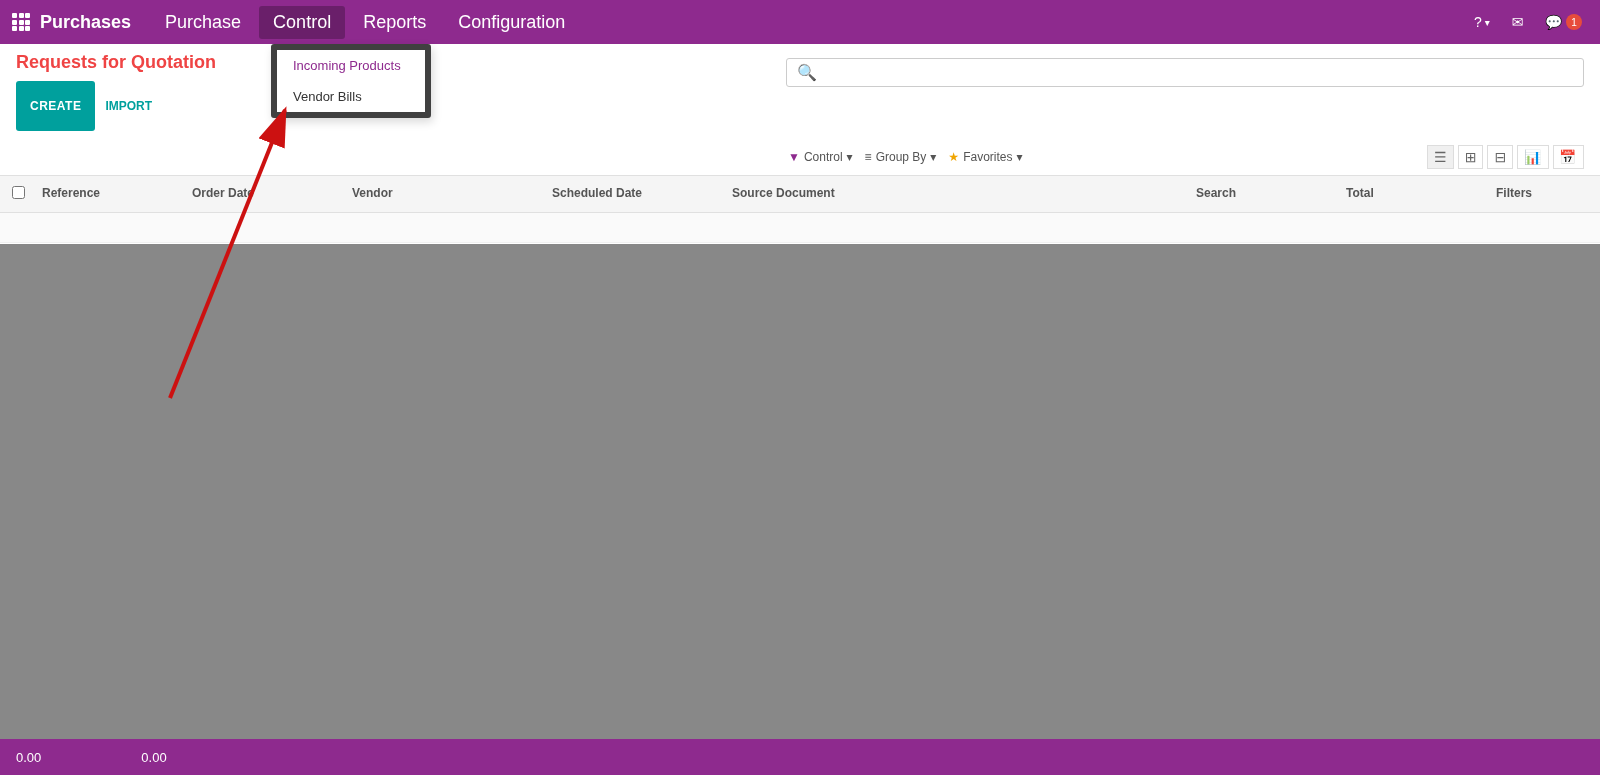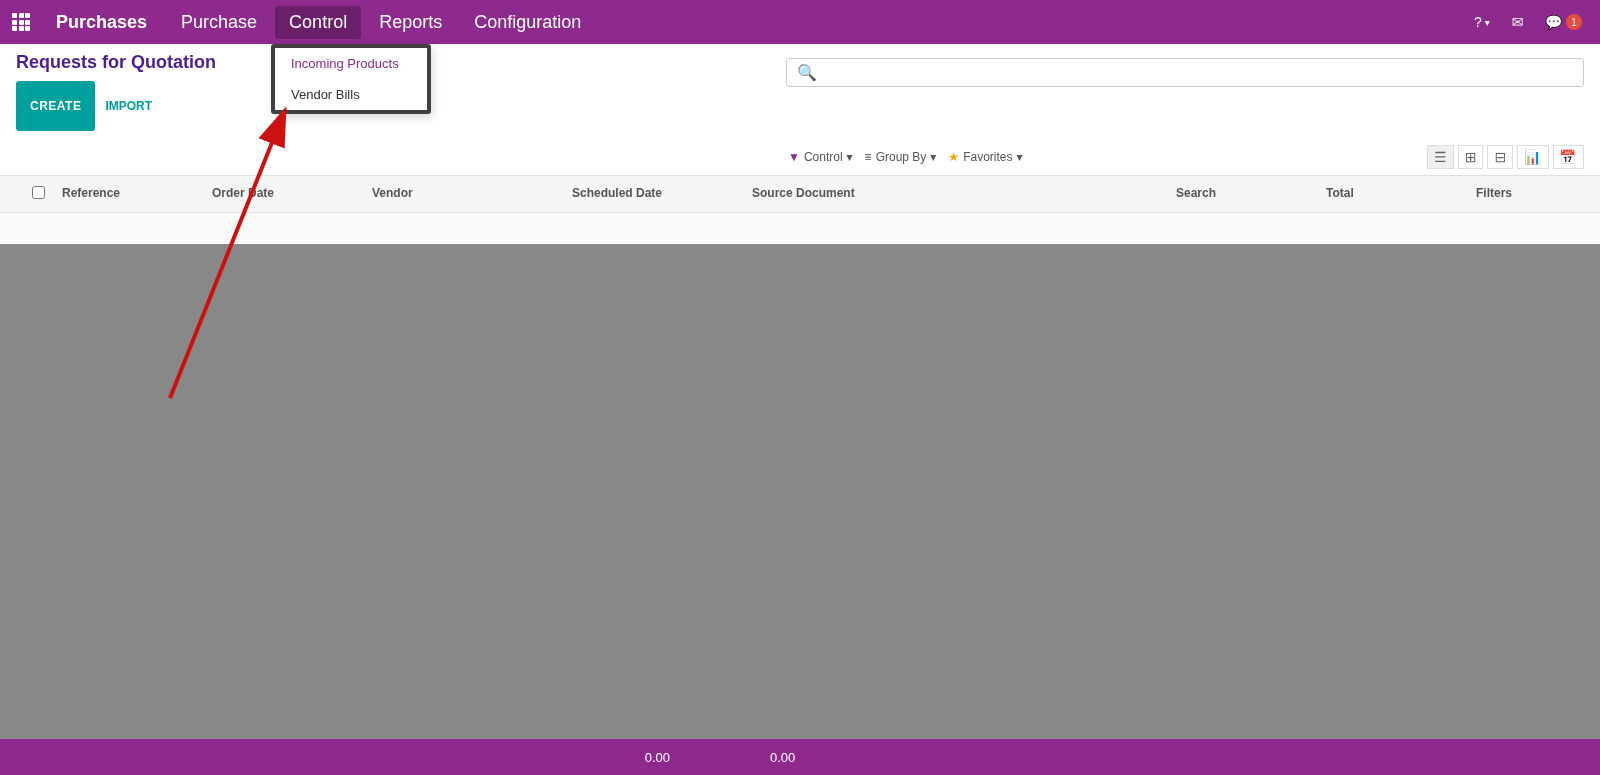--- a/index.html
+++ b/index.html
@@ -20,21 +20,20 @@
       margin-right: 10px;
       cursor: pointer;
       display: flex;
       align-items: center;
     }
     .navbar-brand {
       font-size: 18px;
       font-weight: 600;
       color: white;
       margin-right: 20px;
-      margin-left: 16px;
     }
     .navbar-menu {
       display: flex;
       align-items: center;
       gap: 4px;
       flex: 1;
     }
     .navbar-menu-item {
       padding: 6px 14px;
       color: white;
@@ -75,21 +74,21 @@
       justify-content: center;
       padding: 0 3px;
     }
 
     
     .dropdown-menu {
       position: absolute;
       top: 44px;
       left: 271px;
       background: white;
-      border: 4px solid #404040;
+      border: 6px solid #404040;
       border-radius: 3px;
       box-shadow: 2px 4px 10px rgba(0,0,0,0.15);
       z-index: 200;
       min-width: 160px;
     }
     .dropdown-item {
       padding: 8px 16px;
       cursor: pointer;
       color: #333;
       font-size: 13px;
@@ -101,21 +100,21 @@
 
     
     .main-content {
       background: white;
       height: calc(775px - 44px);
       position: relative;
     }
     .page-title {
       font-size: 18px;
       font-weight: 600;
-      color: #4c1d95;
+      color: #ef4444;
       margin-bottom: 8px;
     }
     .action-bar {
       display: flex;
       align-items: center;
       gap: 10px;
       margin-bottom: 8px;
     }
     .btn-create {
       background: #00a09d;
@@ -178,21 +177,21 @@
       font-size: 14px;
     }
     .view-btn.active {
       background: #f0f0f0;
     }
 
     
     .table-header {
       display: grid;
       grid-template-columns: 30px 150px 160px 200px 180px 1fr 150px 150px 100px;
-      padding: 8px 28px;
+      padding: 8px 8px;
       background: #f5f5f5;
       border-bottom: 1px solid #e0e0e0;
       font-weight: 600;
       color: #555;
       font-size: 12px;
     }
     .table-header-cell {
       padding: 2px 4px;
     }
 
@@ -211,21 +210,21 @@
       background: white;
       border-bottom: 1px solid #f0f0f0;
     }
 
     
     .footer-bar {
       background: #8e2a8e;
       height: 36px;
       display: flex;
       align-items: center;
-      justify-content: center;
+      justify-content: flex-start;
       padding: 0 16px;
       color: white;
       font-size: 13px;
       position: absolute;
       bottom: 0;
       left: 0;
       right: 0;
     }
     .footer-values {
       display: flex;

